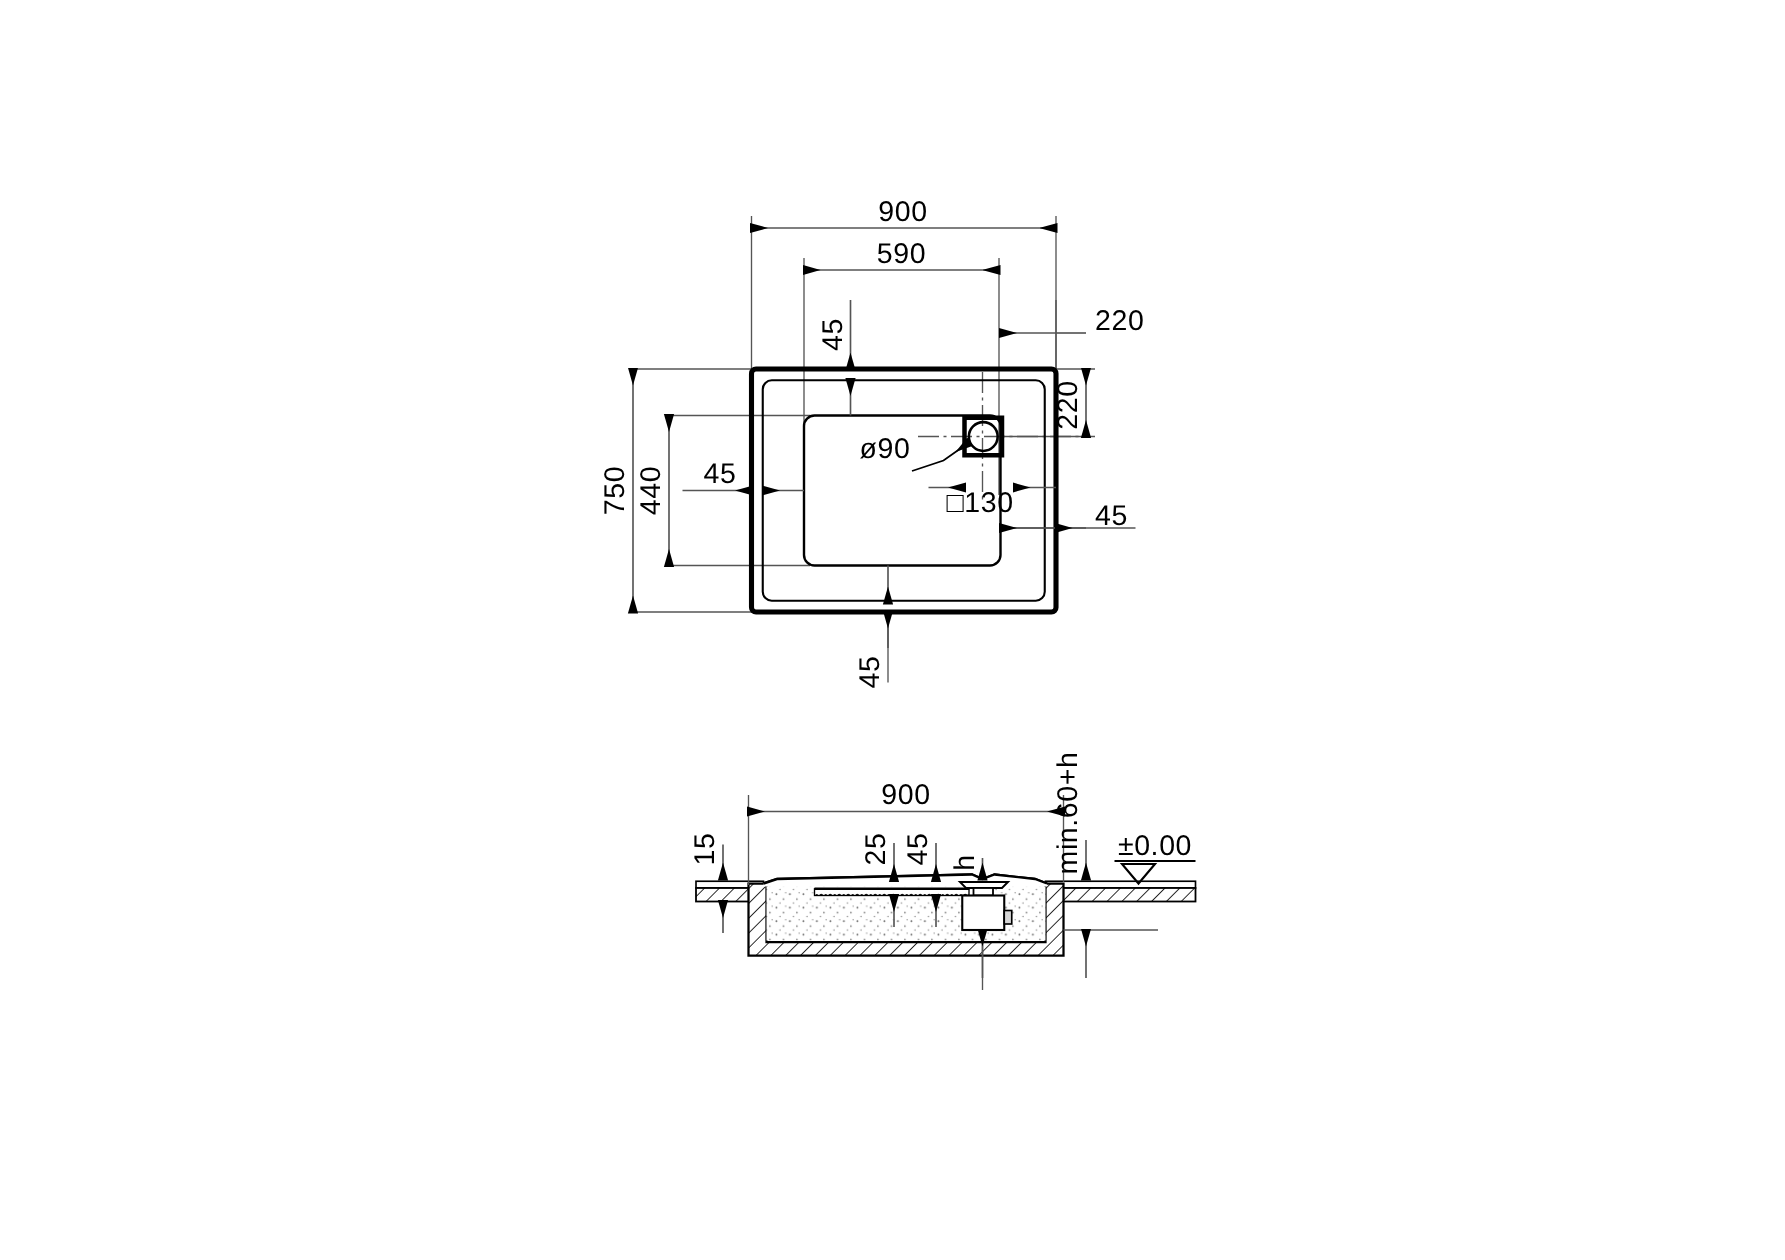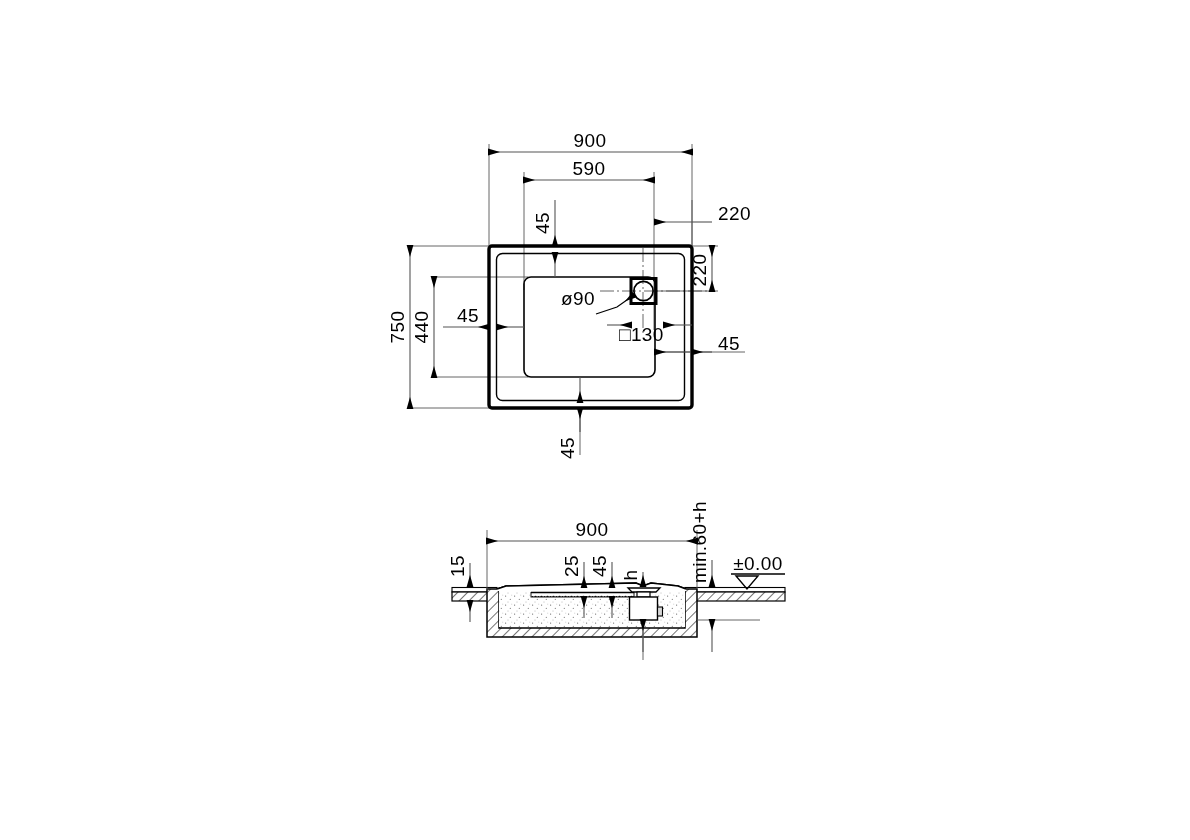--- a/index.html
+++ b/index.html
@@ -10,21 +10,21 @@
   }
   body {
     width: 1190px;
     height: 840px;
     position: relative;
     overflow: hidden;
     font-family: "Liberation Sans", sans-serif;
   }
   #drawing-root {
     position: absolute;
-    left: 0;
+    left: 12px;
     top: 0;
     width: 1050px;
     height: 840px;
   }
   svg#drawing {
     display: block;
     width: 1190px;
     height: 840px;
     background: #ffffff;
   }

